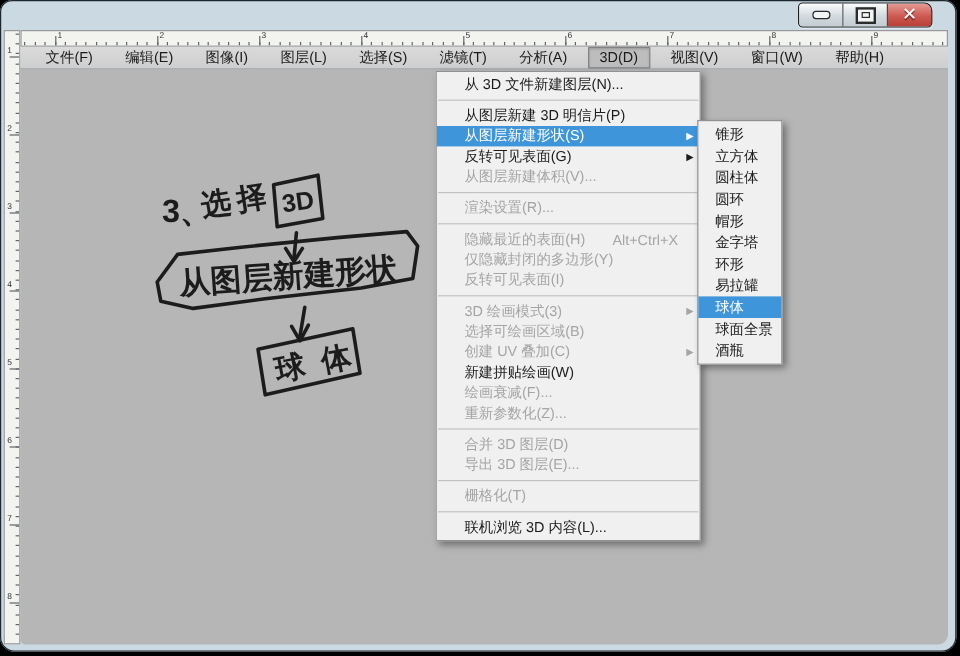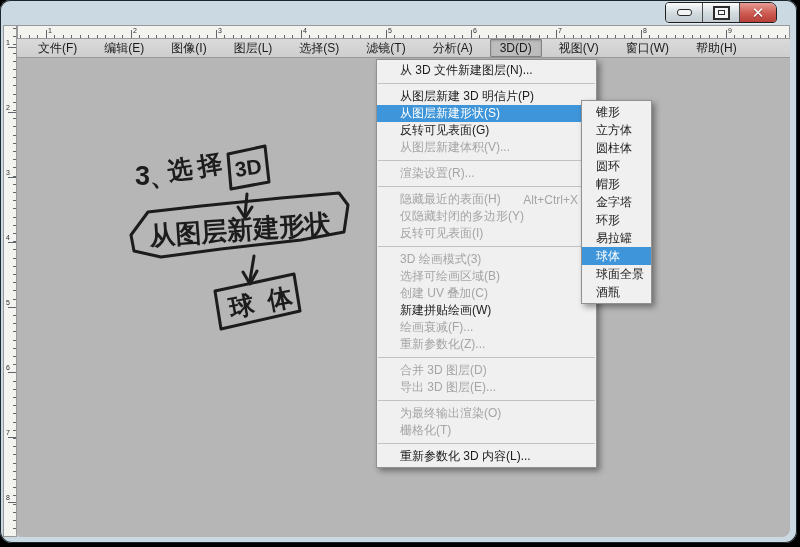--- a/index.html
+++ b/index.html
@@ -56,21 +56,21 @@
     position:absolute;left:17px;top:58px;width:773px;height:479px;
     background:#b6b6b6;border-bottom-left-radius:4px;border-bottom-right-radius:8px;
   }
   .canvas svg{position:absolute;left:0;top:0;}
   
   .menu{
     position:absolute;background:#f0f0f0;border:1px solid #919191;
     box-shadow:3px 3px 6px rgba(0,0,0,.4);padding:2px 0;box-sizing:border-box;z-index:10;
     font-size:12px;
   }
-  .menu-3d{left:376px;top:59px;width:221px;}
+  .menu-3d{left:363px;top:59px;width:221px;}
   .menu-shapes{left:581px;top:100px;width:71px;}
   .mi{height:17px;display:flex;align-items:center;padding:0 18px 0 23px;color:#1c1c1c;position:relative;white-space:nowrap;}
   .menu-shapes .mi{height:18px;padding:0 6px 0 14px;}
   .mi .lbl{overflow:hidden;}
   .mi .sc{margin-left:auto;}
   .mi .arr{position:absolute;right:5px;top:50%;transform:translateY(-50%);font-size:8px;line-height:1;}
   .mi.disabled{color:#a5a5a5;}
   .mi.hl{background:#3e95d9;color:#fff;}
   .msep{height:1px;background:#c2c2c2;margin:4px 1px;}
 </style>
@@ -382,28 +382,25 @@
       </div>
       <div class="msep"></div>
       <div class="mi disabled">
         <span class="lbl">合并 3D 图层(D)</span>
       </div>
       <div class="mi disabled">
         <span class="lbl">导出 3D 图层(E)...</span>
       </div>
       <div class="msep"></div>
       <div class="mi disabled">
-        <span class="lbl">为最终输出渲染(O)</span>
-      </div>
-      <div class="mi disabled">
         <span class="lbl">栅格化(T)</span>
       </div>
       <div class="msep"></div>
       <div class="mi">
-        <span class="lbl">重新参数化 3D 内容(L)...</span>
+        <span class="lbl">联机浏览 3D 内容(L)...</span>
       </div>
     </div>
 
   <div class="menu menu-shapes" id="menuShapes">
       <div class="mi">
         <span class="lbl">锥形</span>
       </div>
       <div class="mi">
         <span class="lbl">立方体</span>
       </div>

